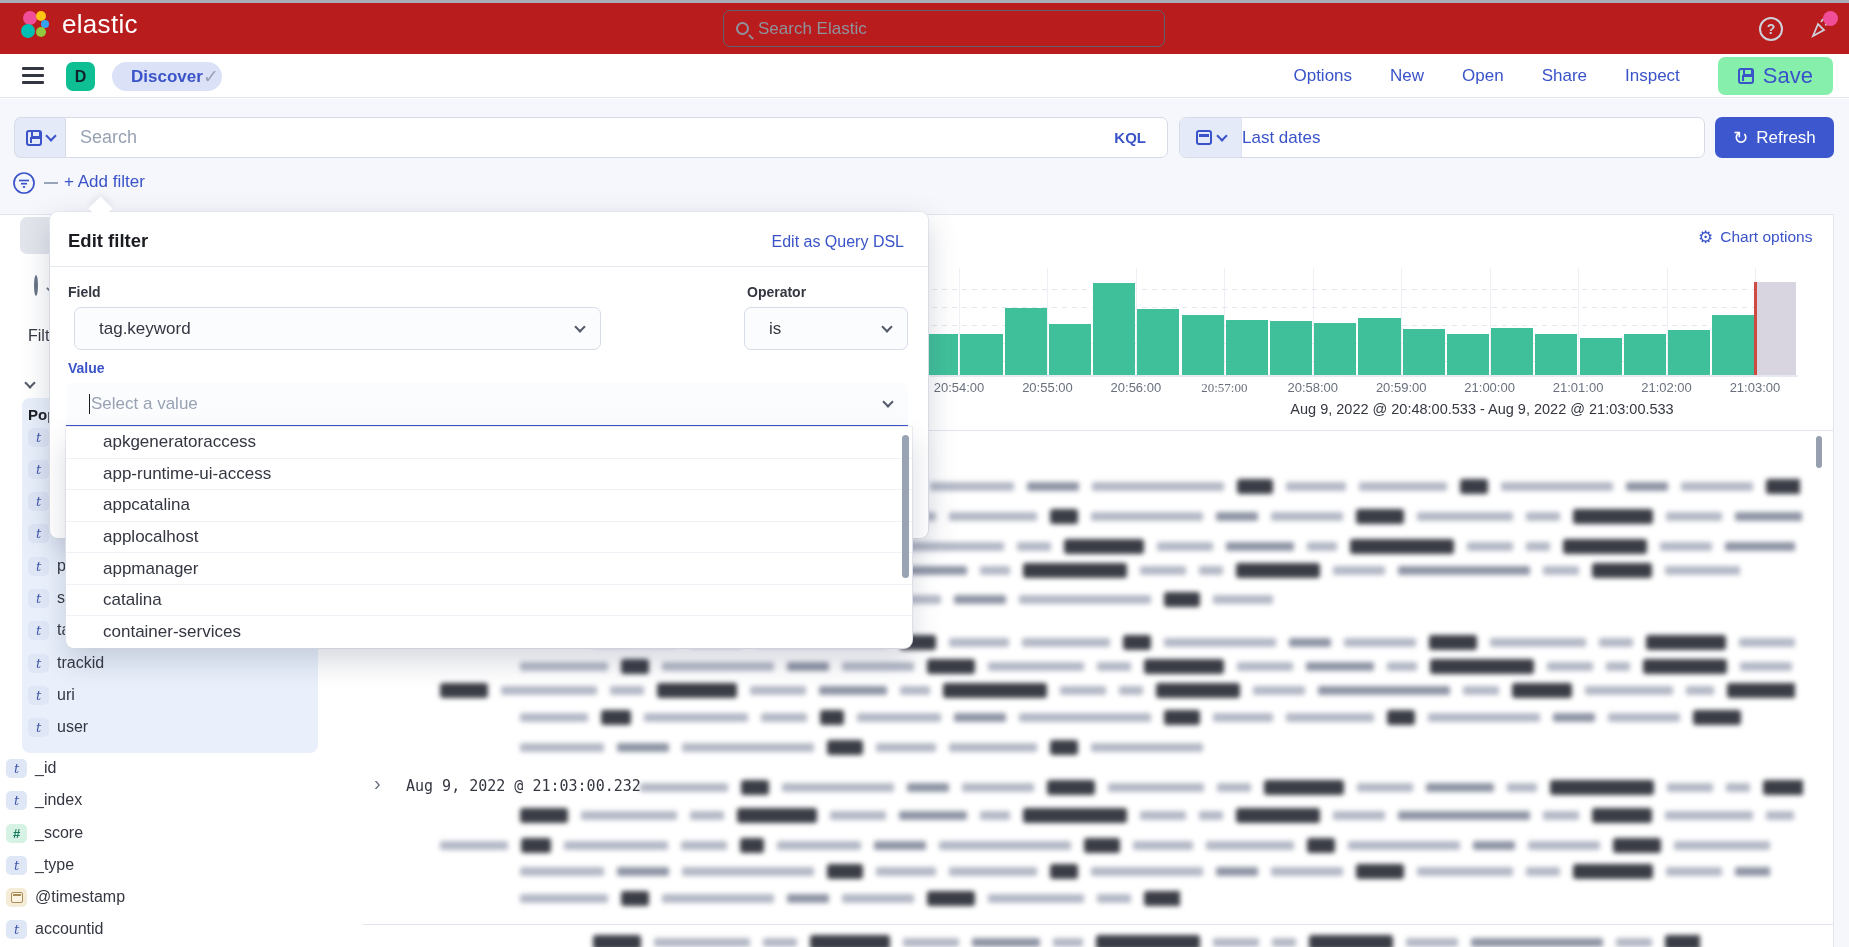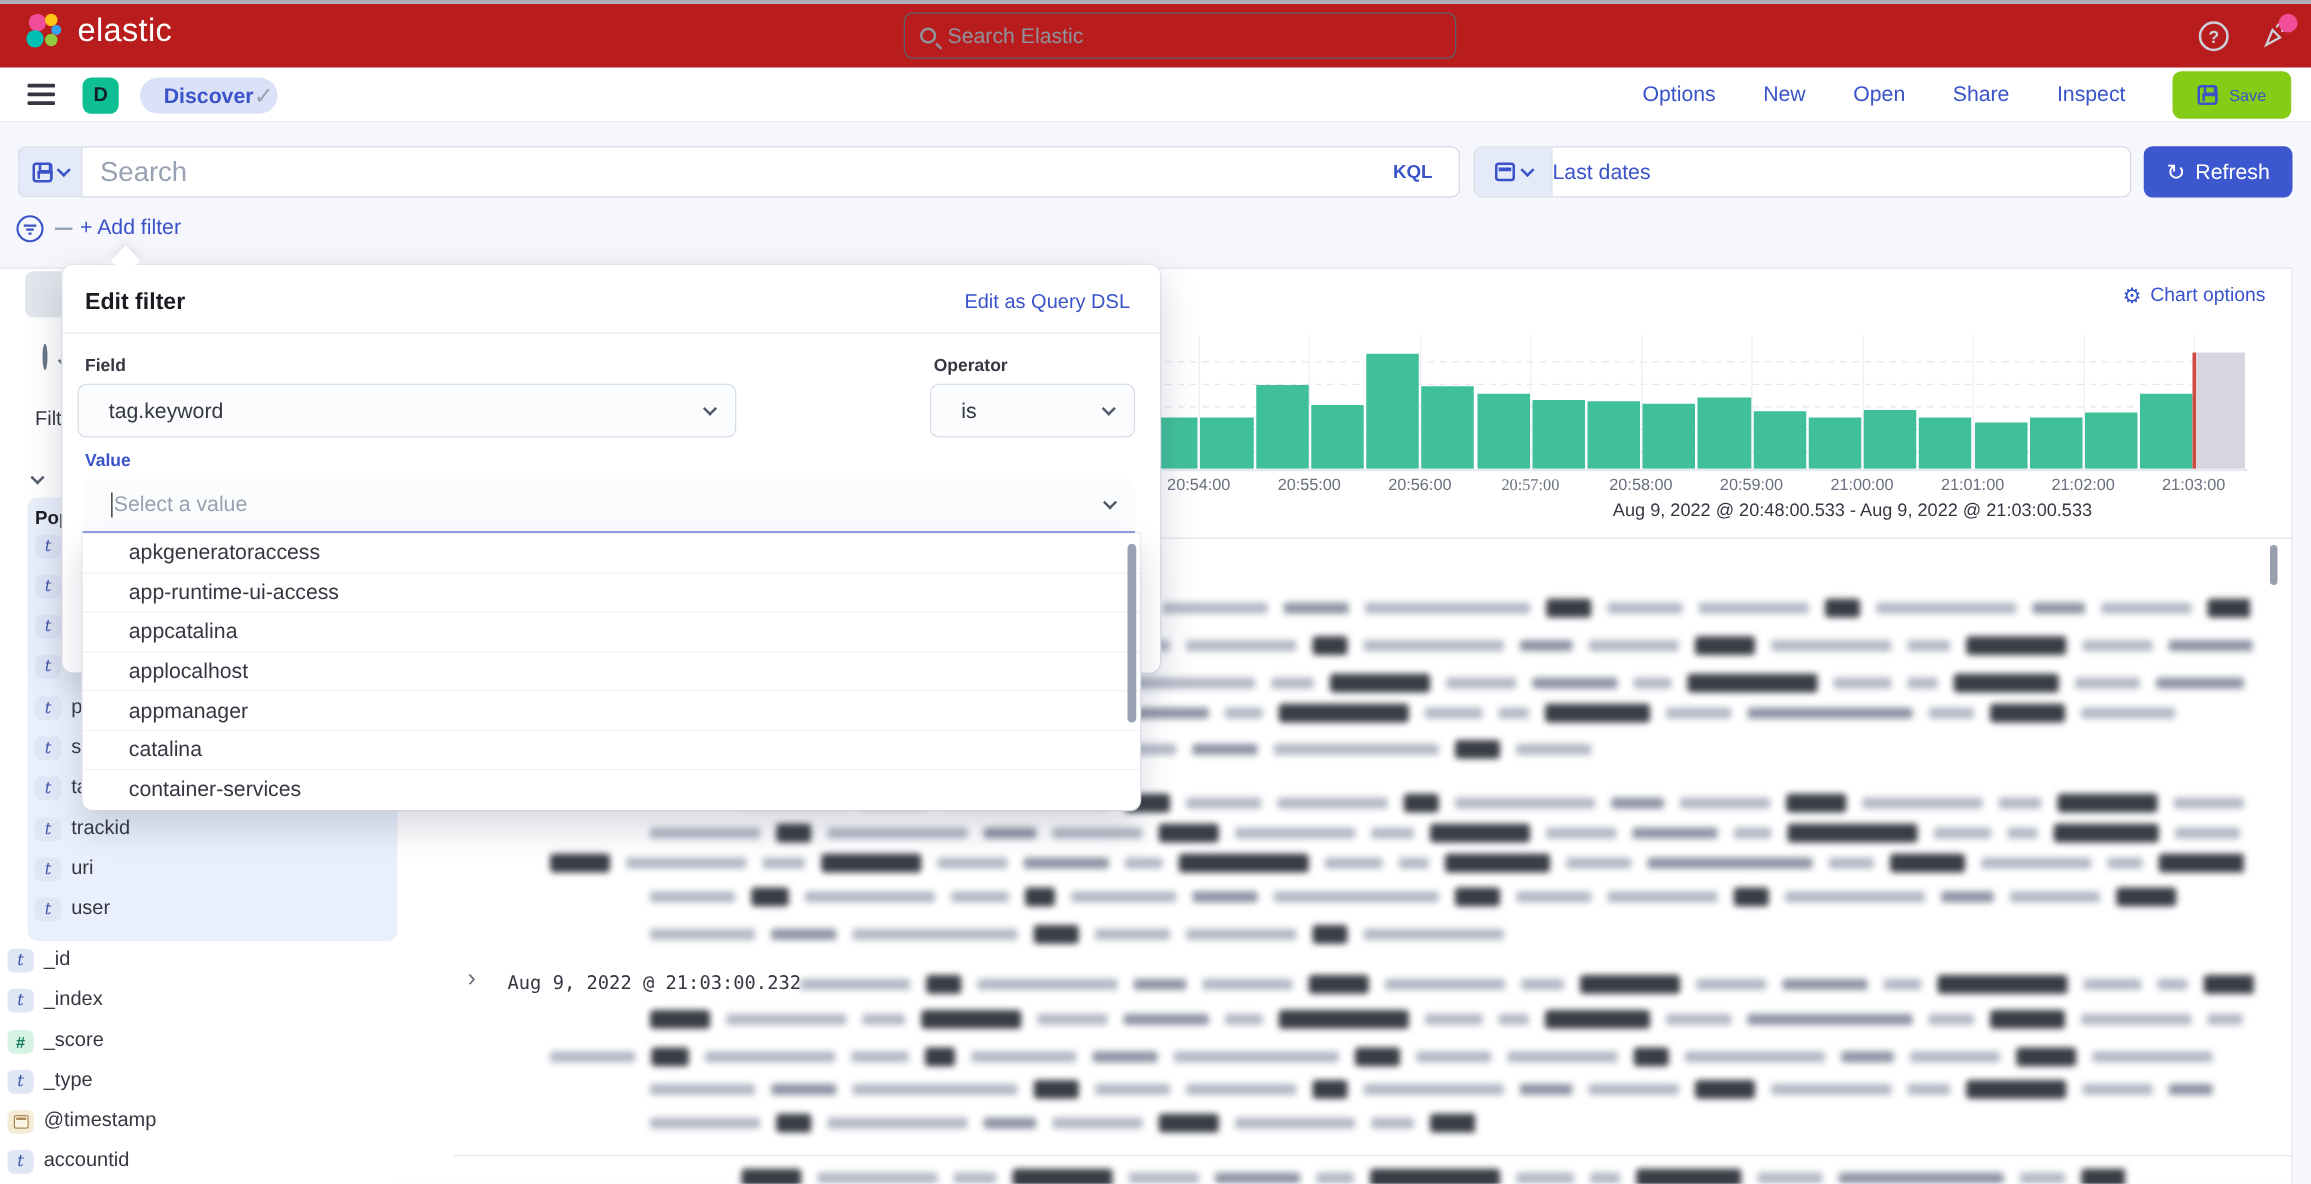--- a/index.html
+++ b/index.html
@@ -33,32 +33,32 @@
              border-bottom:1px solid #e3e6ee; }
   .burger { position:absolute; left:22px; top:13px; width:22px; height:17px; display:flex; flex-direction:column; justify-content:space-between; cursor:pointer;}
   .burger span { display:block; height:2.6px; background:#343741; border-radius:1px;}
   .space-tile { position:absolute; left:66px; top:8px; width:29px; height:29px; border-radius:7px; background:#0dbf92;
                 color:#11202c; font-weight:bold; font-size:16px; display:flex; align-items:center; justify-content:center;}
   .crumb-pill { position:absolute; left:112px; top:8px; height:29px; padding:0 19px; border-radius:15px;
                 background:#dbe2f8; color:#3a53c8; font-size:17px; font-weight:600; display:flex; align-items:center;}
   .crumb-check { position:absolute; left:203px; top:11px; color:#98a2b3; font-size:19px; }
   .tb-right { position:absolute; right:16px; top:0; height:44px; display:flex; align-items:center; gap:38px; }
   .tb-link { color:#3a53c8; font-size:17px; cursor:pointer; }
-  .save-btn { height:38px; padding:0 20px; background:#84cc16; border-radius:7px; color:#3a53c8;
-              display:flex; align-items:center; gap:9px; font-size:13px; font-weight:500; cursor:pointer;}
+  .save-btn { height:38px; padding:0 20px; background:#86efac; border-radius:7px; color:#3a53c8;
+              display:flex; align-items:center; gap:9px; font-size:22px; font-weight:500; cursor:pointer;}
 
   
   .qb-zone { position:absolute; left:0; top:99px; width:100%; height:116px; background:#f6f7fc; }
   .ctl { border:1px solid #d6dbe6; background:#fff; }
   .savequery-btn { position:absolute; left:14px; top:18px; width:51px; height:41px; background:#e5eaf8;
                    border:1px solid #d6dbe6; border-right:none; border-radius:7px 0 0 7px;
                    display:flex; align-items:center; justify-content:center; gap:5px; cursor:pointer;}
   .qb-input { position:absolute; left:65px; top:18px; width:1103px; height:41px; border-radius:0 7px 7px 0;
               display:flex; align-items:center; padding:0 14px; }
-  .qb-input input { flex:1; border:none; outline:none; font-size:22px; color:#343741; font-family:"Liberation Sans", sans-serif;}
+  .qb-input input { flex:1; border:none; outline:none; font-size:18px; color:#343741; font-family:"Liberation Sans", sans-serif;}
   .qb-input input::placeholder { color:#98a2b3; }
   .kql { color:#3a53c8; font-size:15px; font-weight:bold; padding:4px 7px; border-radius:4px; }
   .datepicker { position:absolute; left:1179px; top:18px; width:526px; height:41px; border-radius:7px;
                 display:flex; align-items:center; overflow:hidden;}
   .dp-prepend { width:62px; height:100%; background:#e5eaf8; border-right:1px solid #dee3ef;
                 display:flex; align-items:center; justify-content:center; gap:6px; cursor:pointer; flex:none;}
   .dp-text { padding-left:15px; font-size:17.5px; color:#343741; flex:1;}
   .show-dates { padding-right:16px; color:#3a53c8; font-size:17px; cursor:pointer; }
   .refresh-btn { position:absolute; left:1715px; top:18px; width:119px; height:41px; background:#3d57cf; border-radius:7px;
                  color:#fff; font-size:17px; font-weight:500; display:flex; align-items:center; justify-content:center; gap:8px; cursor:pointer;}
@@ -679,21 +679,21 @@
 
   <div class="pop-arrow"></div>
   <div class="popover">
     <div class="pop-title">Edit filter</div>
     <div class="pop-link">Edit as Query DSL</div>
     <div class="pop-div"></div>
 
     <div class="fld-label" style="left:18px; top:72px;">Field</div>
     <div class="fld-label" style="left:697px; top:72px;">Operator</div>
 
-    <div class="select" style="left:12px; top:95px; width:527px;">
+    <div class="select" style="left:24px; top:95px; width:527px;">
       <span>tag.keyword</span>
       <span class="chev"></span>
     </div>
     <div class="select" style="left:694px; top:95px; width:164px;">
       <span>is</span>
       <span class="chev"></span>
     </div>
 
     <div class="fld-label" style="left:18px; top:148px; color:#3a53c8;">Value</div>
     <div class="combo">

